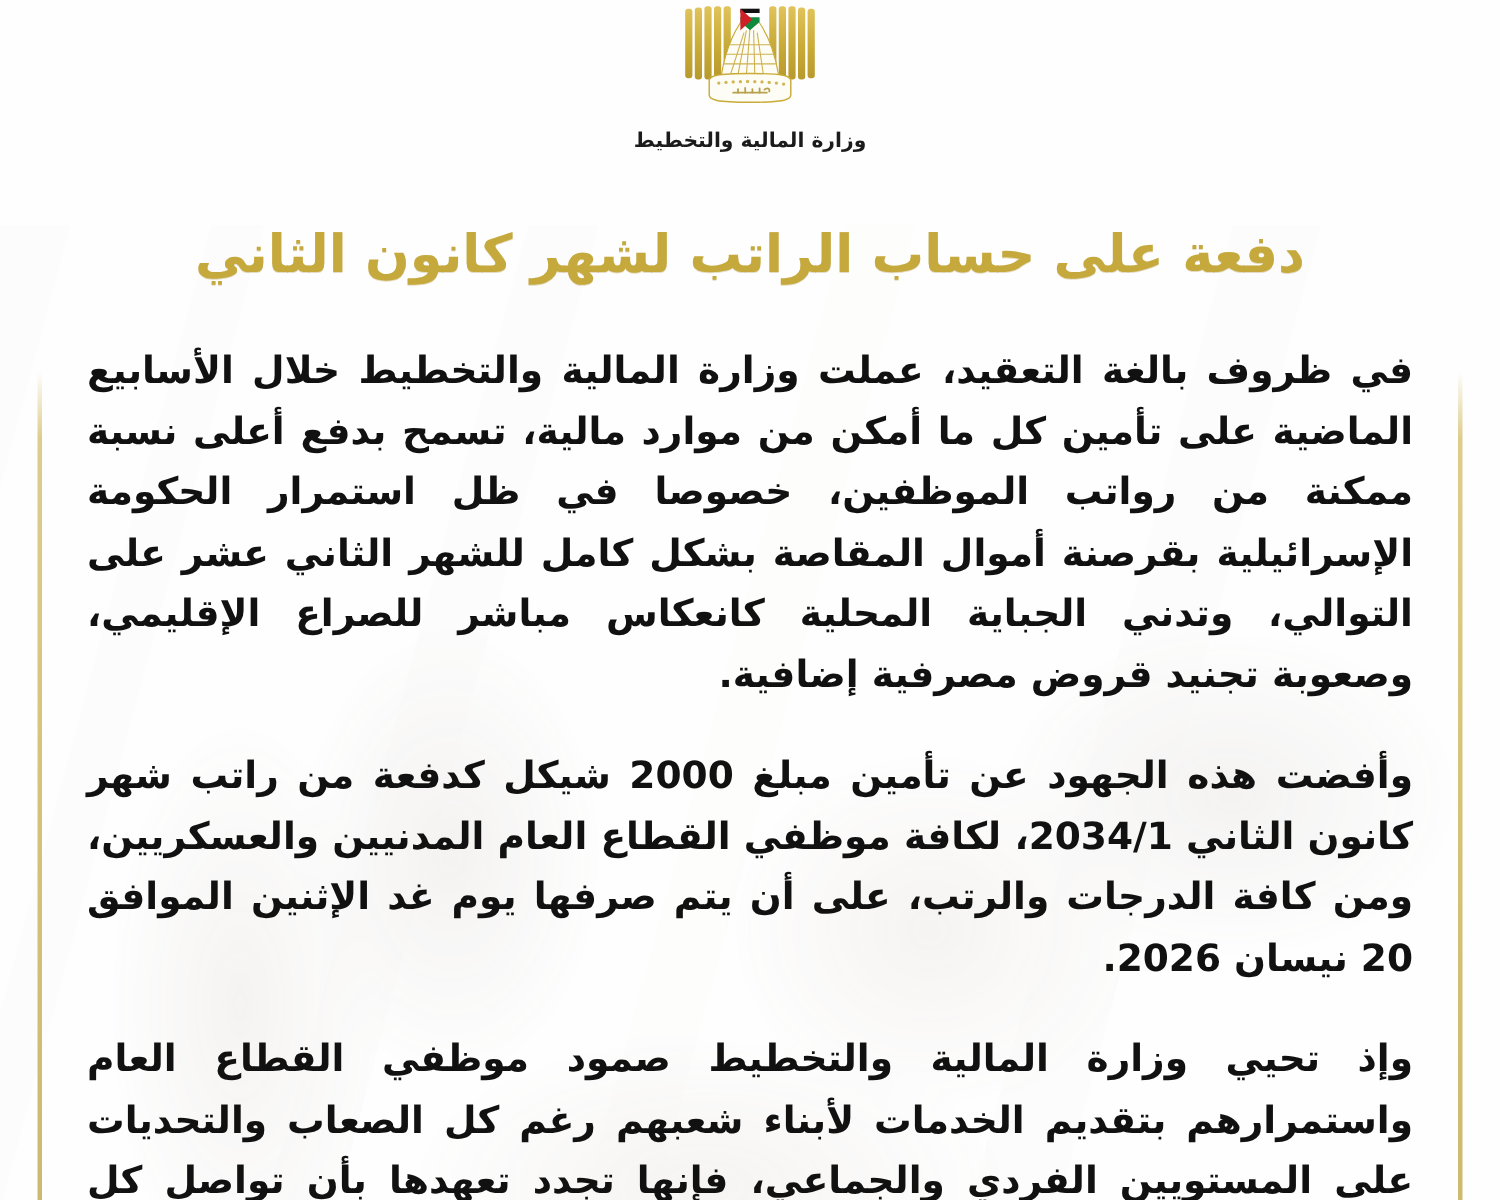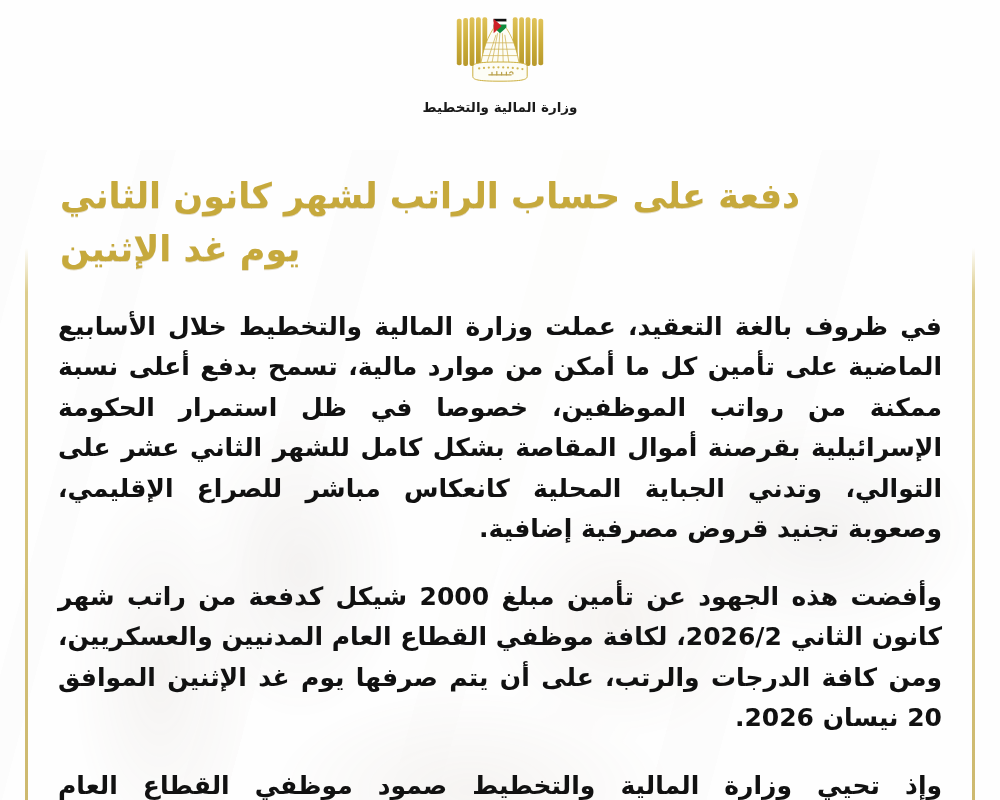--- a/index.html
+++ b/index.html
@@ -60,21 +60,21 @@
     height: 552px;
     background: linear-gradient(to bottom, rgba(214,194,120,0) 0%, #ddcd8c 8%, #d6c37a 50%, #cdb96f 100%);
   }
   .frame-left  { left: 25px; }
   .frame-right { right: 25px; }
 
   
   .header {
     position: relative;
     width: 100%;
-    padding-top: 17px;
+    padding-top: 4px;
     text-align: center;
     z-index: 3;
   }
   .emblem {
     display: block;
     margin: 0 auto;
     width: 96px;
     height: 74px;
   }
   .ministry-name {
@@ -83,23 +83,23 @@
     font-weight: bold;
     color: #1b1b1b;
     letter-spacing: 0.2px;
     line-height: 1.2;
   }
 
   
   .headline {
     position: relative;
     z-index: 3;
-    margin: 55px auto 0;
+    margin: 42px auto 0;
     width: 880px;
-    text-align: left;
+    text-align: center;
     color: #c6a93c;
     font-size: 35px;
     font-weight: bold;
     line-height: 1.52;
     text-shadow: 0 1px 0 rgba(150,120,30,0.25);
   }
   .headline .l2 { display: block; }
 
   
   .body-copy {
@@ -210,22 +210,21 @@
           <path d="M72 69.5 C 74 67.5, 77 68.5, 76 71"></path>
         </g>
       </g>
     </svg>
 
     <div class="ministry-name">وزارة المالية والتخطيط</div>
   </div>
 
   <div class="headline">
     <span class="l1">دفعة على حساب الراتب لشهر كانون الثاني</span>
-    <span class="l2">يوم غد الإثنين</span>
   </div>
 
   <div class="body-copy">
     <p>في ظروف بالغة التعقيد، عملت وزارة المالية والتخطيط خلال الأسابيع الماضية على تأمين كل ما أمكن من موارد مالية، تسمح بدفع أعلى نسبة ممكنة من رواتب الموظفين، خصوصا في ظل استمرار الحكومة الإسرائيلية بقرصنة أموال المقاصة بشكل كامل للشهر الثاني عشر على التوالي، وتدني الجباية المحلية كانعكاس مباشر للصراع الإقليمي، وصعوبة تجنيد قروض مصرفية إضافية.</p>
-    <p>وأفضت هذه الجهود عن تأمين مبلغ 2000 شيكل كدفعة من راتب شهر كانون الثاني 2026/2، لكافة موظفي القطاع العام المدنيين والعسكريين، ومن كافة الدرجات والرتب، على أن يتم صرفها يوم غد الإثنين الموافق 20 نيسان 2026.</p>
+    <p>وأفضت هذه الجهود عن تأمين مبلغ 2000 شيكل كدفعة من راتب شهر كانون الثاني 2034/1، لكافة موظفي القطاع العام المدنيين والعسكريين، ومن كافة الدرجات والرتب، على أن يتم صرفها يوم غد الإثنين الموافق 20 نيسان 2026.</p>
     <p class="clipped">وإذ تحيي وزارة المالية والتخطيط صمود موظفي القطاع العام واستمرارهم بتقديم الخدمات لأبناء شعبهم رغم كل الصعاب والتحديات على المستويين الفردي والجماعي، فإنها تجدد تعهدها بأن تواصل كل جهد ممكن، وتطرق كل الأبواب والسبل؛ لضمان الاستمرار بصرف أعلى نسبة ممكنة من الرواتب خلال الأشهر المقبلة، مؤكدة وقفة على العقبات ذاتها.</p>
   </div>
 
 </div>
 
 </body></html>

